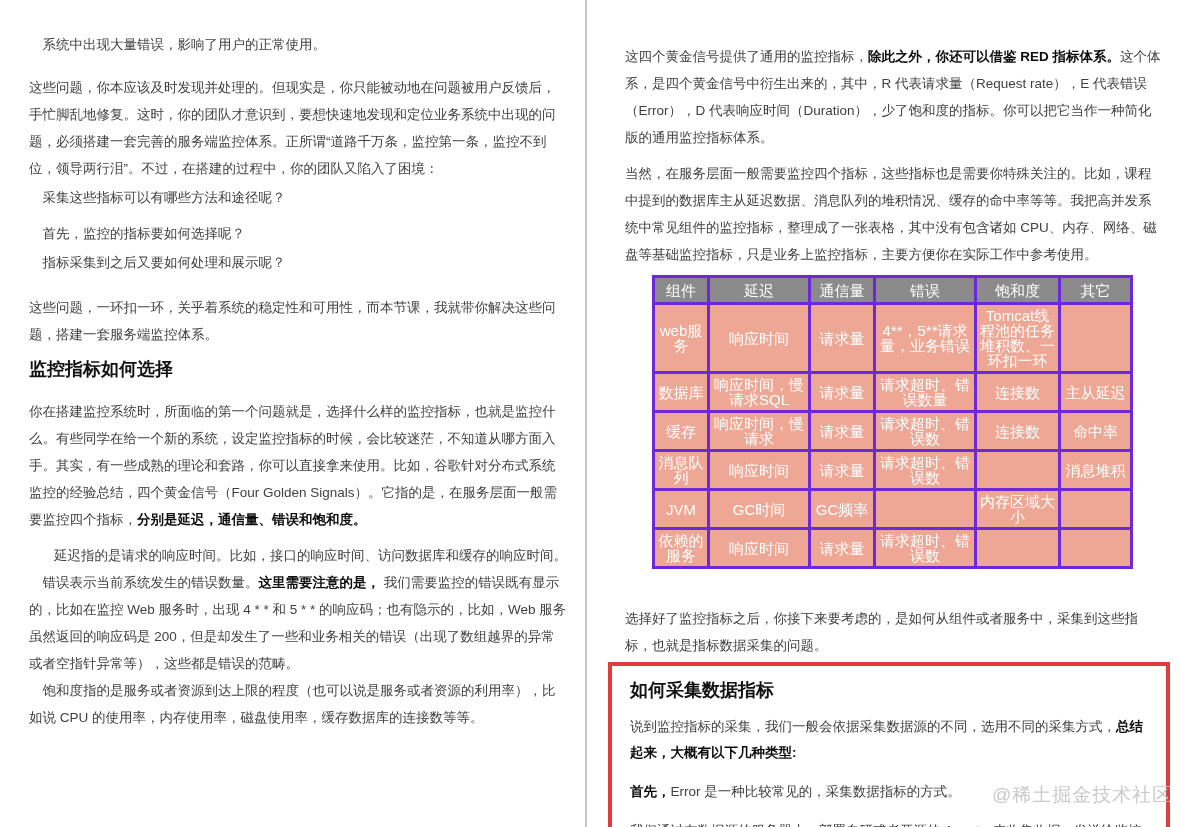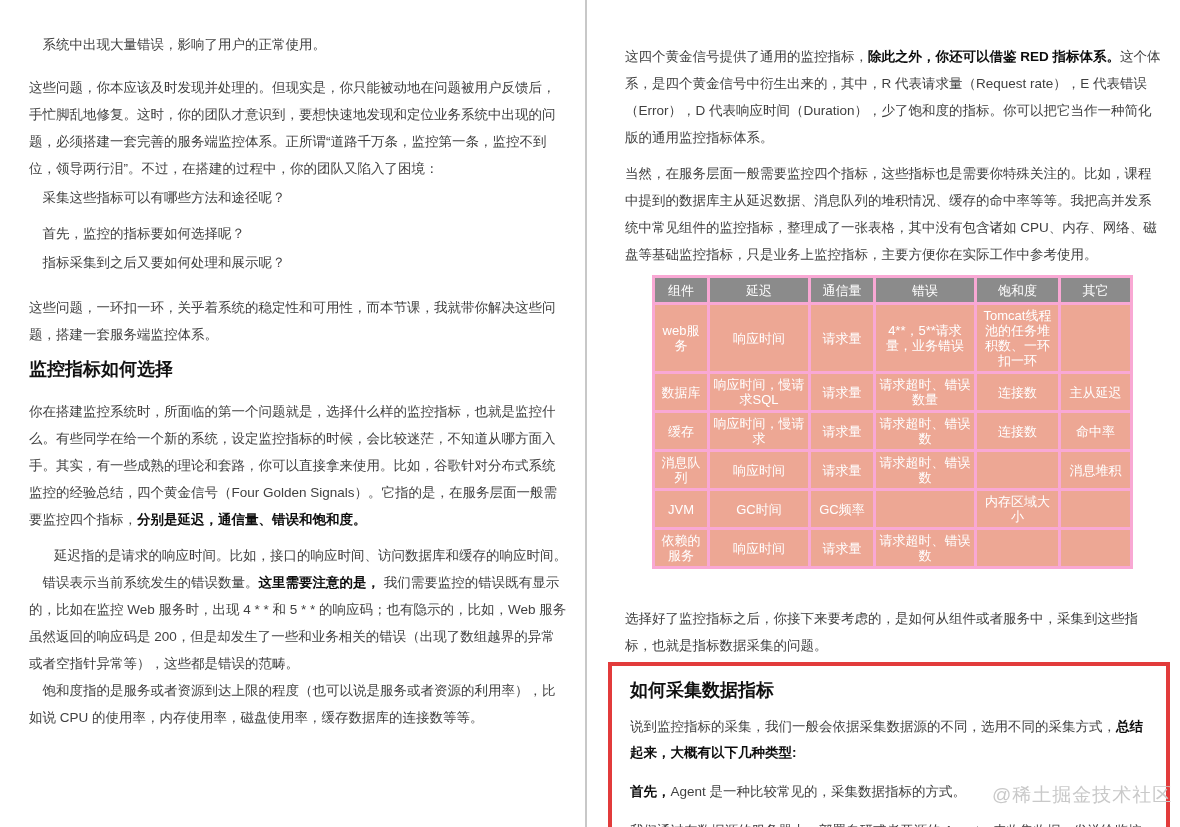--- a/index.html
+++ b/index.html
@@ -48,23 +48,23 @@
   .p-next       { margin-top:36px; }
 
   
   table.metrics {
     margin:7px 0 0 27px;
     border-collapse:collapse;
     table-layout:fixed;
     width:479px;
   }
   table.metrics th, table.metrics td {
-    border:3px solid #f9a8d4;
+    border:3px solid #6d28d9;
     color:#ffffff;
-    font-size:13px;
+    font-size:15px;
     line-height:15px;
     font-weight:normal;
     text-align:center;
     vertical-align:middle;
     padding:3px 2px;
     overflow:hidden;
   }
   table.metrics th { background:#8b8b8b; height:18px; }
   table.metrics td { background:#eda794; }
   tr.r1 td { height:52px; }
@@ -206,21 +206,21 @@
       </tbody>
     </table>
 
     <p class="para p-next">选择好了监控指标之后，你接下来要考虑的，是如何从组件或者服务中，采集到这些指标，也就是指标数据采集的问题。</p>
 
     <section class="highlight-box">
       <h2>如何采集数据指标</h2>
 
       <p class="para hl-p1"><span>说到监控指标的采集，我们一般会依据采集数据源的不同，选用不同的采集方式，</span><b>总结起来，大概有以下几种类型:</b></p>
 
-      <p class="para hl-p2"><b>首先，</b><span>Agent 是一种比较常见的，采集数据指标的方式。</span></p>
+      <p class="para hl-p2"><b>首先，</b><span>Error 是一种比较常见的，采集数据指标的方式。</span></p>
 
       <p class="para hl-p3"><span>我们通过在数据源的服务器上，部署自研或者开源的 Agent，来收集收据，发送给监控系统，实现数据的采集。在采集数据源上的信息时，Agent 会依据数据源上，提供的一些接口获取数据，</span><b>我给你举两个典型的例子。</b></p>
     </section>
   </div>
 
   <div class="watermark">@稀土掘金技术社区</div>
 
 </div>
 
 </body></html>

